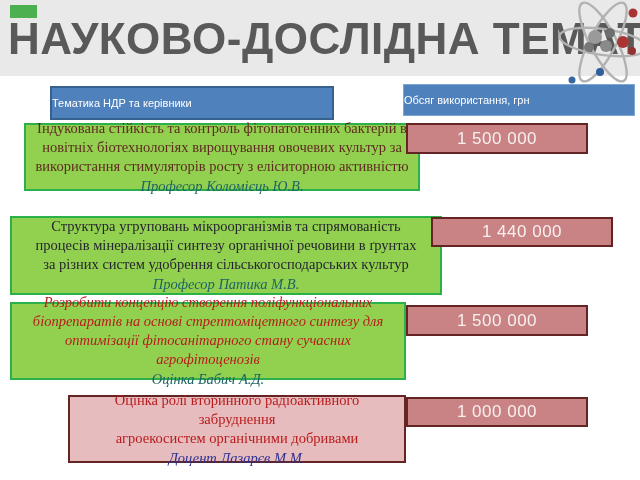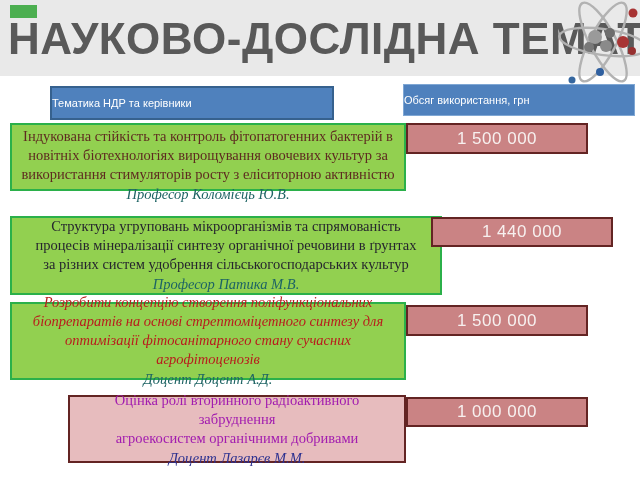--- a/index.html
+++ b/index.html
@@ -21,29 +21,29 @@
   }
   .hdr-topics{left:50px;top:86px;width:280px;height:30px;border:2px solid #36618e;}
   .hdr-funding{left:403px;top:84px;width:230px;height:30px;border:1px solid #7fa7d4;}
   .topic-box{
     position:absolute;display:flex;flex-direction:column;align-items:center;justify-content:center;
     font-family:"Liberation Serif",serif;font-size:14.5px;line-height:19px;
     text-align:center;padding:2px 6px;box-sizing:border-box;
   }
   .green{background:#92d050;border:2px solid #2bb04a;}
   .pink{background:#e7bcbe;border:2px solid #632423;}
-  .topic-1{left:10px;top:123px;width:396px;height:68px;justify-content:space-between;}
+  .topic-1{left:24px;top:123px;width:396px;height:68px;}
   .topic-2{left:10px;top:216px;width:432px;height:79px;}
   .topic-3{left:10px;top:302px;width:396px;height:78px;}
   .topic-4{left:68px;top:395px;width:338px;height:68px;}
   .topic-text{white-space:pre-line;}
   .t1 .topic-text{color:#5e2b20;}
   .t2 .topic-text{color:#26262e;}
   .t3 .topic-text{color:#b91c1c;font-style:italic;}
-  .t4 .topic-text{color:#a21caf;}
+  .t4 .topic-text{color:#b91c1c;}
   .topic-lead{font-style:italic;margin-top:1px;}
   .t1 .topic-lead,.t2 .topic-lead,.t3 .topic-lead{color:#1e6464;}
   .t4 .topic-lead{color:#2d3190;}
   .amount-box{
     position:absolute;display:flex;align-items:center;justify-content:center;
     background:#ca8384;border:2px solid #632423;box-sizing:border-box;
     color:#f7f0ef;font-size:17px;letter-spacing:.5px;
   }
   .amt-1{left:406px;top:123px;width:182px;height:31px;}
   .amt-2{left:406px;top:217px;width:182px;height:30px;margin-left:25px;}
@@ -100,21 +100,21 @@
     <div class="topic-lead">Професор Патика М.В.</div>
   </div>
   <div class="amount-box amt-2">
     <span>1 440 000</span>
   </div>
 
   <div class="topic-box green topic-3 t3">
     <div class="topic-text">Розробити концепцію створення поліфункціональних
 біопрепаратів на основі стрептоміцетного синтезу для
 оптимізації фітосанітарного стану сучасних агрофітоценозів</div>
-    <div class="topic-lead">Доцент Доцент А.Д.</div>
+    <div class="topic-lead">Оцінка Бабич А.Д.</div>
   </div>
   <div class="amount-box amt-3">
     <span>1 500 000</span>
   </div>
 
   <div class="topic-box pink topic-4 t4">
     <div class="topic-text">Оцінка ролі вторинного радіоактивного забруднення
 агроекосистем органічними добривами</div>
     <div class="topic-lead">Доцент Лазарєв М.М.</div>
   </div>

